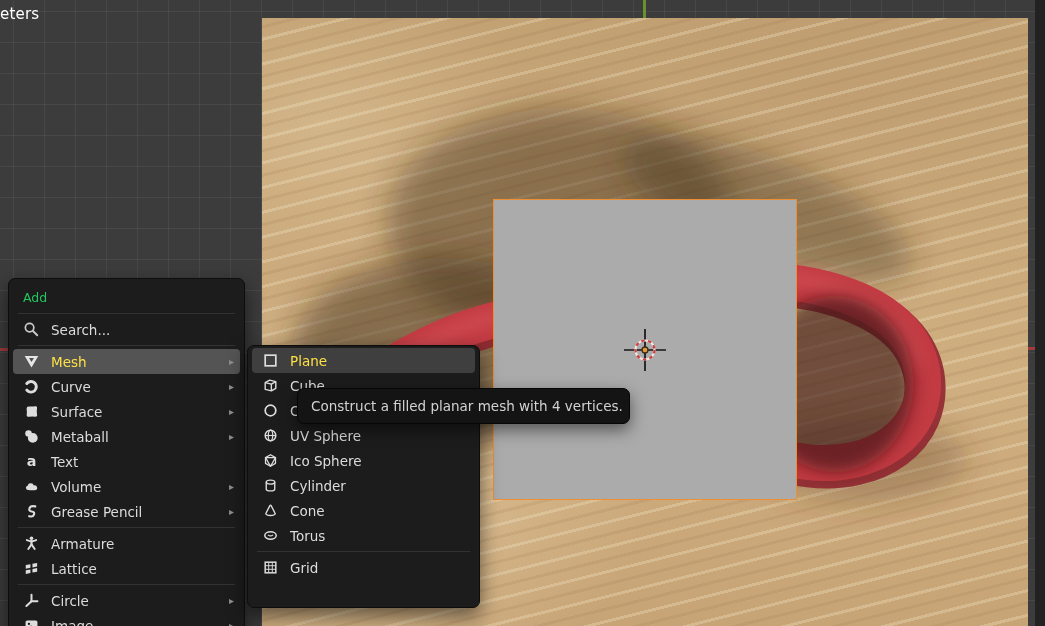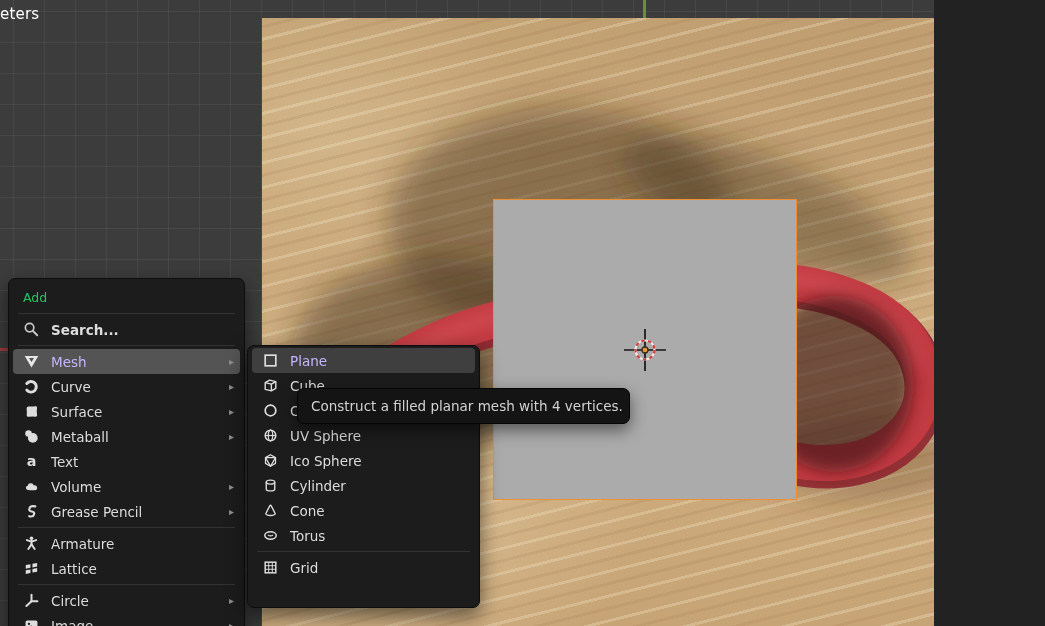--- a/index.html
+++ b/index.html
@@ -1,17 +1,17 @@
 <!DOCTYPE html>
 <html><head>
 <meta charset="utf-8">
 <style>
   html,body{margin:0;padding:0;background:#222;}
   #app{
-    position:relative;width:934px;height:626px;overflow:hidden;
+    position:relative;width:1035px;height:626px;overflow:hidden;
     font-family:"DejaVu Sans","Liberation Sans",sans-serif;
     background-color:#3c3c3c;
     background-image:
       linear-gradient(rgba(255,255,255,0.055) 1px, transparent 1px),
       linear-gradient(90deg, rgba(255,255,255,0.055) 1px, transparent 1px);
     background-size:31px 31px;background-position:13px 11px;
   }
   
   #unit-text{position:absolute;left:0;top:5px;color:#fff;font-size:15px;letter-spacing:.2px;z-index:3;}
   #axis-y-top{position:absolute;left:643px;top:0;width:3px;height:18px;z-index:2;}
@@ -48,22 +48,22 @@
   .divider{height:1px;background:#323232;margin:3px 9px;}
   .mi{
     display:flex;align-items:center;height:25px;margin:0 4px;padding:0 6px 0 9px;
     border-radius:4px;font-size:13.5px;gap:11px;white-space:nowrap;
   }
   .mi .ic{width:18px;height:17px;display:flex;align-items:center;justify-content:center;flex:none;}
   .mi .lbl{color:#dcdcdc;}
   .mi .arr{margin-left:auto;color:#8f8f8f;font-size:10px;line-height:1;}
   .mi.hl-open{background:#545454;}
   .mi.hl-hover{background:#3f3f3f;}
-  .mi.hl-open .lbl,.mi.hl-hover .lbl{color:#c4b5fd;}
-  #search-row{color:#c4c4c4;font-weight:bold;}
+  .mi.hl-open .lbl,.mi.hl-hover .lbl{color:#fde047;}
+  #search-row{color:#c4c4c4;}
   
   #tooltip{
     position:absolute;left:297px;top:388px;width:333px;height:36px;z-index:20;
     background:#141414;border:1px solid #060606;border-radius:7px;box-sizing:border-box;
     display:flex;align-items:center;padding:12px 13px;color:#d2d2d2;font-size:13.5px;
     box-shadow:0 6px 16px rgba(0,0,0,0.5);white-space:nowrap;overflow:hidden;
   }
 </style>
 </head>
 <body>

